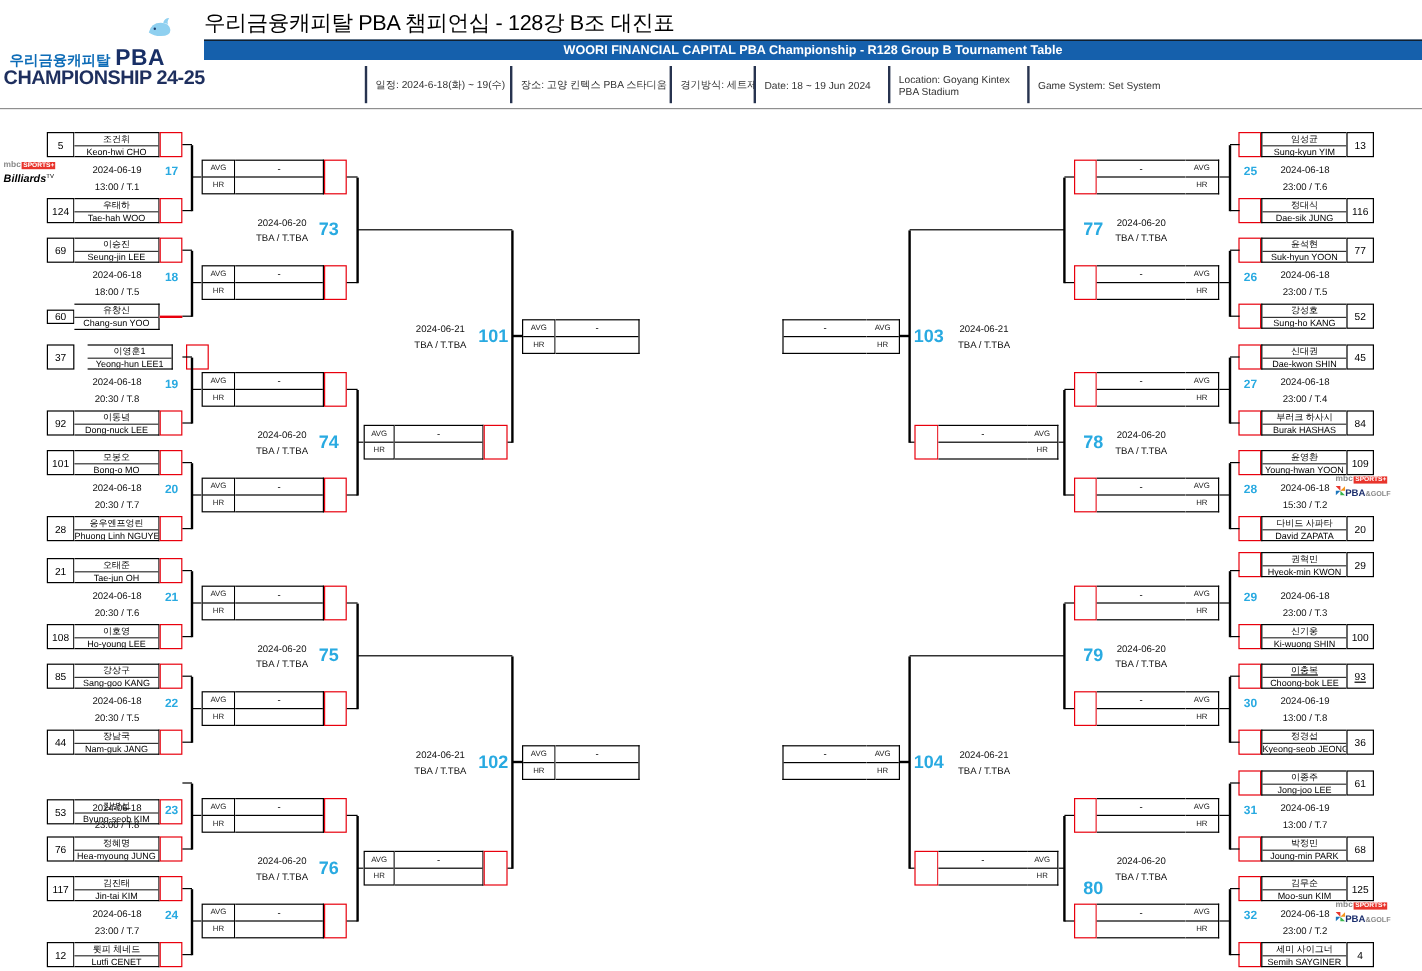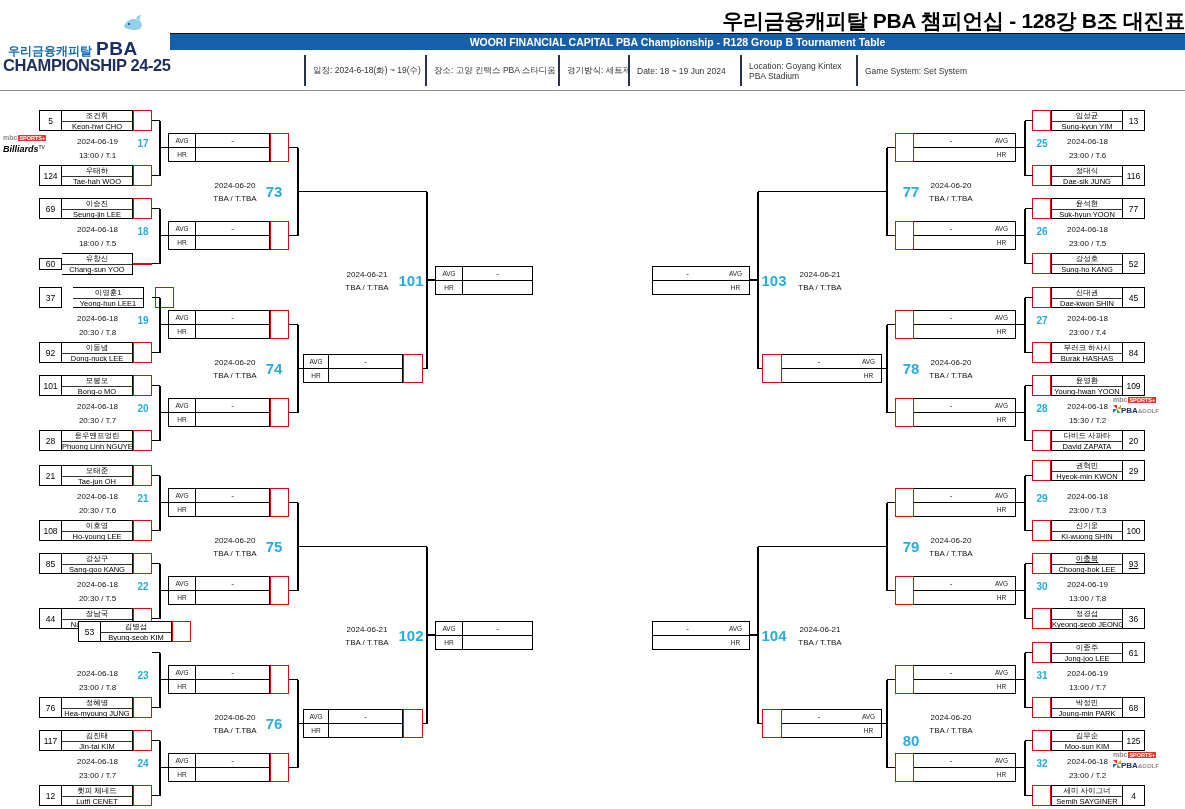--- a/index.html
+++ b/index.html
@@ -1,21 +1,21 @@
 <!DOCTYPE html>
 <html><head>
 <meta charset="utf-8">
 <style>
   html,body{margin:0;padding:0;background:#fff;}
   body{width:1185px;height:809px;position:relative;overflow:hidden;
        font-family:"Liberation Sans","DejaVu Sans",sans-serif;color:#000;}
   .abs{position:absolute;}
   
-  #page-title{position:absolute;left:170px;top:7px;width:1015px;text-align:right;
-      font-size:21px;font-weight:bold;letter-spacing:-0.3px;}
+  #page-title{position:absolute;left:170px;top:7px;width:1015px;text-align:left;
+      font-size:18px;font-weight:normal;letter-spacing:-0.3px;}
   #banner{position:absolute;left:170px;top:33px;width:1015px;height:16px;background:#1560ac;
       border-top:1px solid #111;color:#fff;font-size:10.5px;font-weight:bold;text-align:center;line-height:16px;}
   #brand-line{position:absolute;left:8px;top:38px;white-space:nowrap;}
   #brand-kr{font-size:12px;font-weight:bold;color:#0d6cb7;}
   #brand-pba{font-size:19px;font-weight:800;color:#182f66;margin-left:4px;letter-spacing:0.5px;}
   #brand-champ{position:absolute;left:3px;top:56px;font-size:16.5px;font-weight:bold;color:#1e2f5e;letter-spacing:-0.4px;}
   .info-cell{position:absolute;top:55px;height:31px;border-left:2px solid #27334f;
       padding-left:7px;font-size:8.5px;color:#333;display:flex;align-items:center;white-space:nowrap;}
   .info-cell.wrap{white-space:normal;line-height:10px;}
   #hdr-rule{position:absolute;left:0;top:90px;width:1185px;height:1px;background:#8f8f8f;}
@@ -317,21 +317,21 @@
         <div>AVG</div>
         <div>HR</div>
       </div>
       <div class="sb-val" style="width: 74px; border-left: 0px;">
         <div>-</div>
         <div></div>
       </div>
       <div class="redc" style="width: 19px;"></div>
     </div>
     <div class="ln" style="left: 289px; top: 589.75px; width: 9px; height: 1.5px;"></div>
-    <div class="pbox" style="left: 39px; top: 621px; margin-left: 39px;">
+    <div class="pbox" style="left: 39px; top: 666px;">
       <div class="cell seed">53</div>
       <div class="cell nm">
         <div class="kr">김병섭</div>
         <div class="en">Byung-seob KIM</div>
       </div>
       <div class="redc"></div>
     </div>
     <div class="pbox" style="left: 39px; top: 697px;">
       <div class="cell seed">76</div>
       <div class="cell nm">

